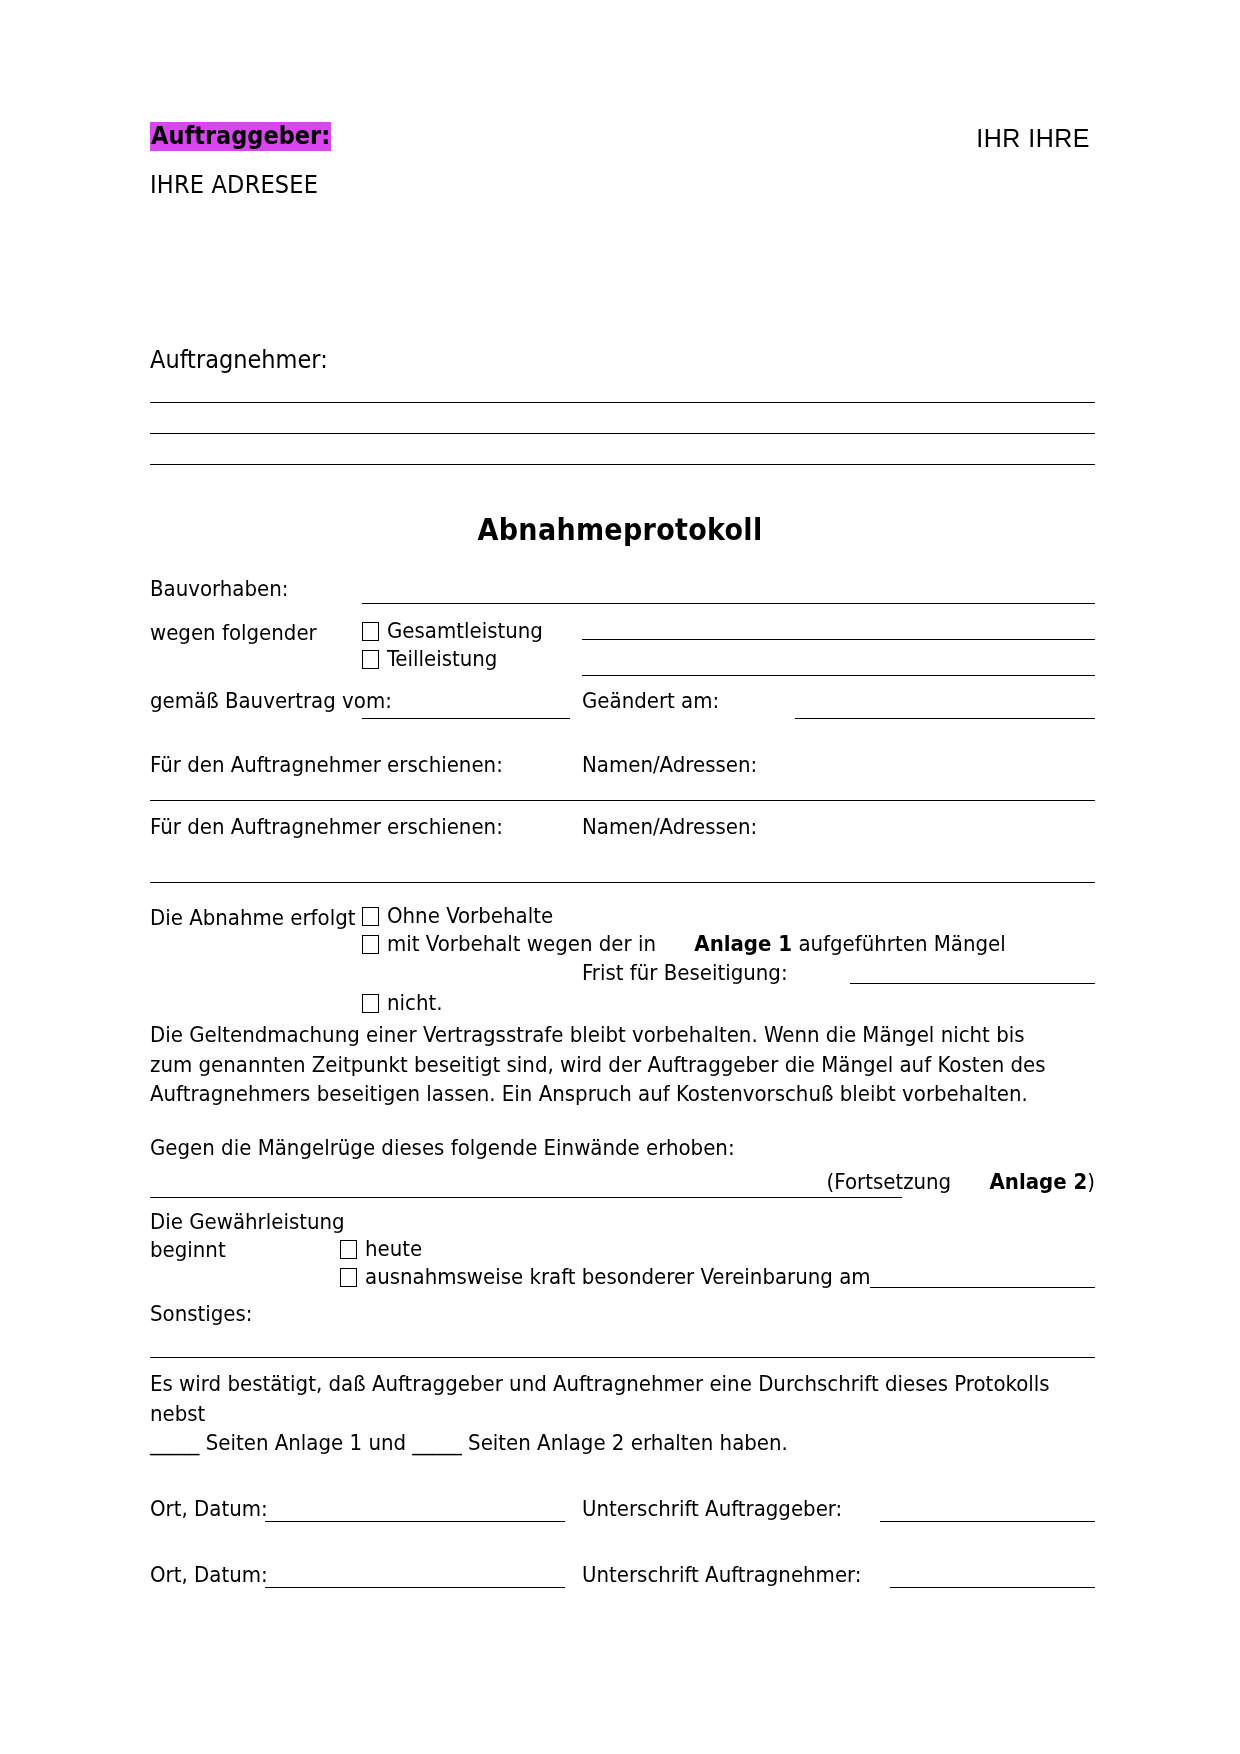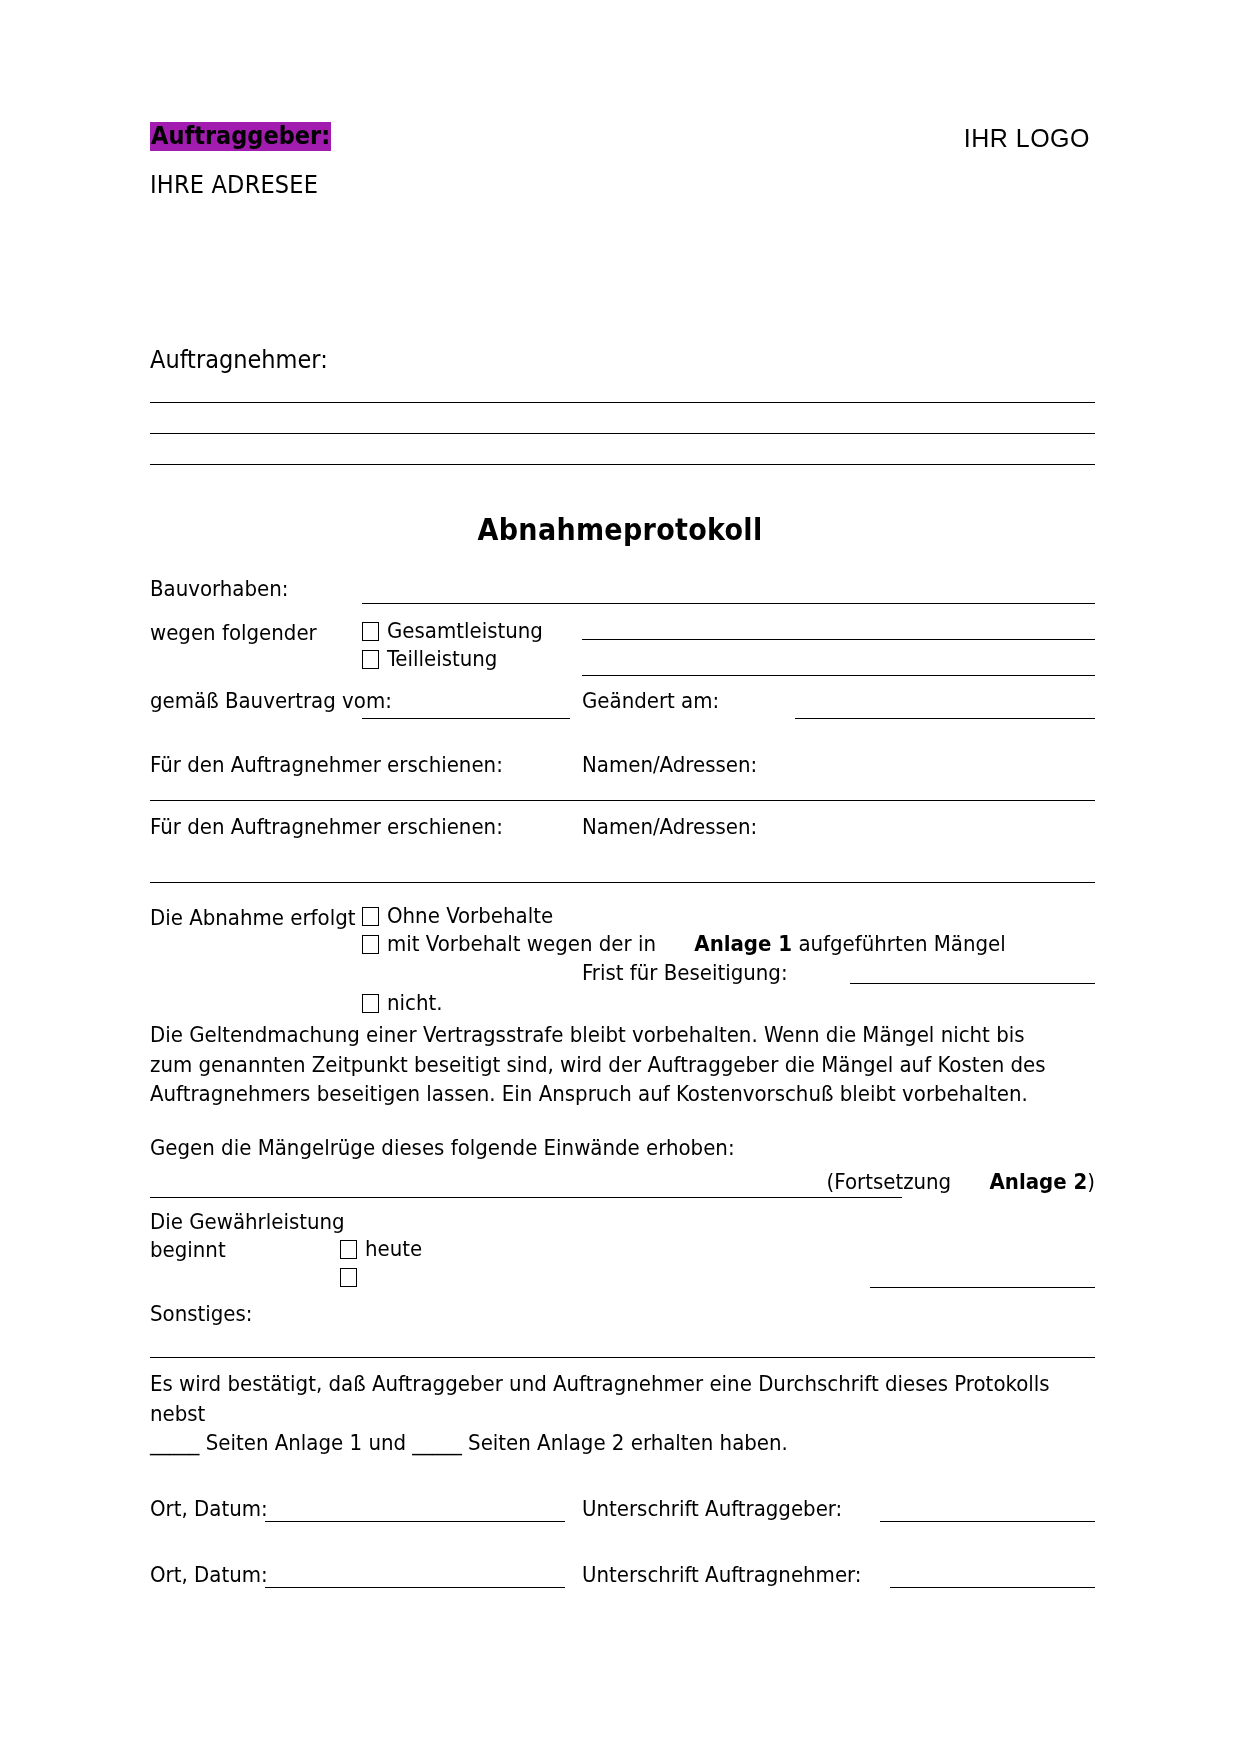--- a/index.html
+++ b/index.html
@@ -31,21 +31,21 @@
     width: 940px;
   }
   .header-row {
     display: flex;
     justify-content: space-between;
     align-items: flex-start;
   }
   .client-label {
     font-size: 25px;
     font-weight: bold;
-    background: #a21caf;
+    background: #d946ef;
     line-height: 1.15;
     display: inline-block;
     padding: 0 1px;
   }
   .logo-text {
     font-family: "Liberation Sans", sans-serif;
     font-stretch: normal;
     font-size: 25px;
     font-weight: normal;
     letter-spacing: 0.5px;
@@ -132,21 +132,21 @@
   .nowrap { white-space: nowrap; }
 </style>
 </head>
 <body>
 
 <div class="page">
 
   <div class="header">
     <div class="header-row">
       <div class="client-label">Auftraggeber:</div>
-      <div class="logo-text">IHR LOGO</div>
+      <div class="logo-text">IHR IHRE</div>
     </div>
     <div class="client-address">IHRE ADRESEE</div>
   </div>
 
   <div class="contractor">
     <div class="contractor-label">Auftragnehmer:</div>
     <div class="rule"></div>
     <div class="rule-sp"></div>
     <div class="rule"></div>
     <div class="rule-sp"></div>
@@ -227,21 +227,21 @@
     </div>
 
     <div class="row" style="height:92px;">
       <span class="abs lbl" style="left:0; top:0;">Die Gewährleistung</span>
       <span class="abs lbl" style="left:0; top:28px;">beginnt</span>
 
       <span class="abs" style="left:190px; top:27px;">
         <span class="cbox"></span><span>heute</span>
       </span>
       <span class="abs nowrap" style="left:190px; top:55px;">
-        <span class="cbox"></span>
+        <span class="cbox"></span><span>ausnahmsweise kraft besonderer Vereinbarung am</span>
       </span>
       <span class="uline" style="left:720px; top:80px; width:225px;"></span>
     </div>
 
     <div class="row" style="height:62px;">
       <span class="abs lbl" style="left:0; top:0;">Sonstiges:</span>
       <span class="uline" style="left:0; top:58px; width:945px;"></span>
     </div>
 
     <div class="para" style="width:930px; margin-top:8px;">

